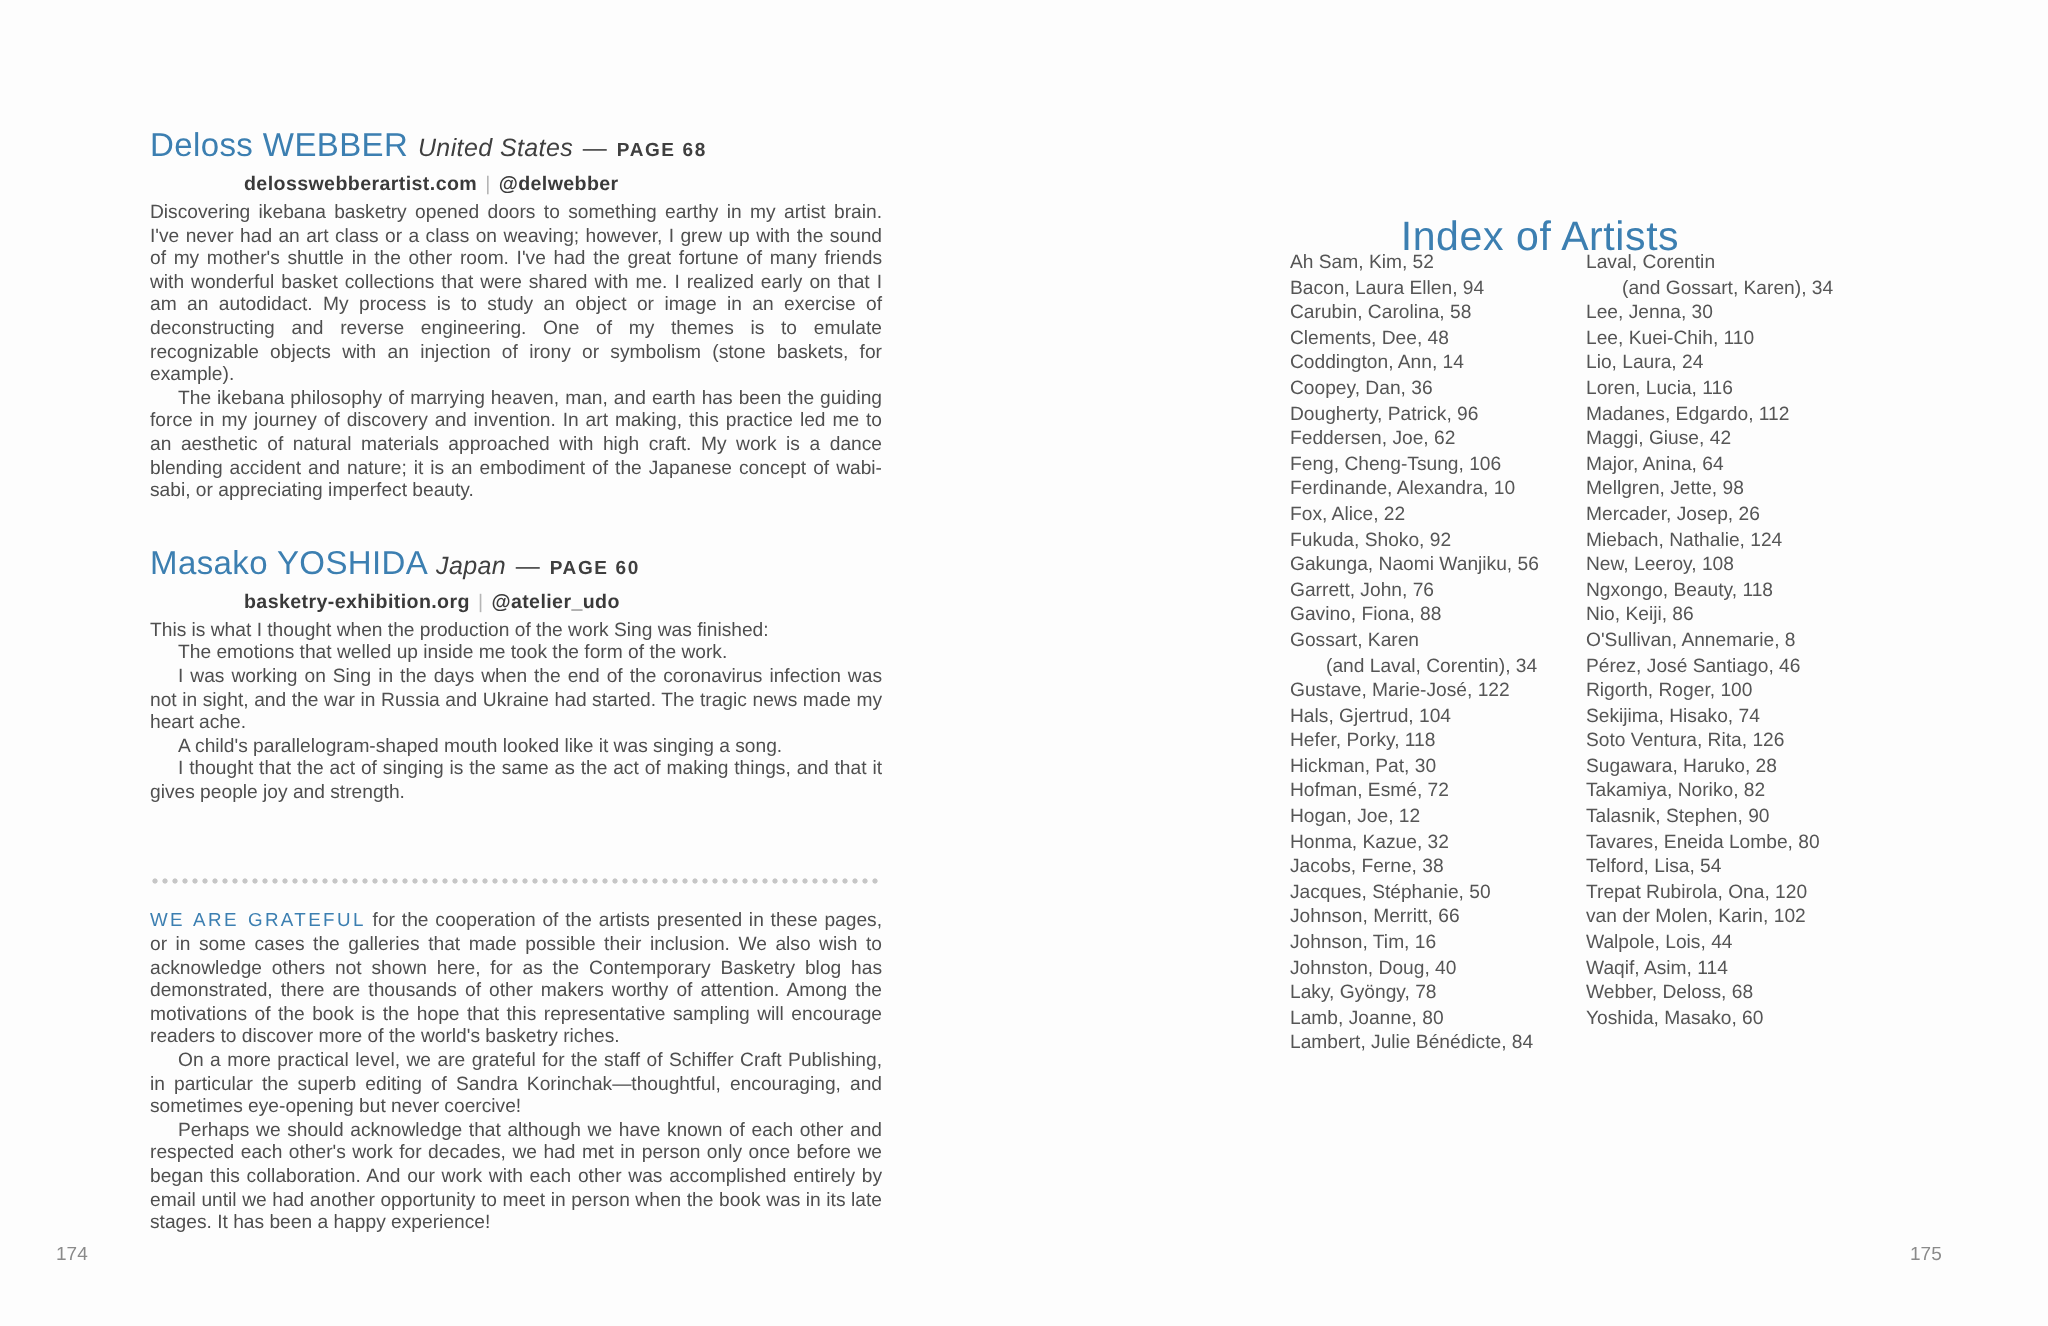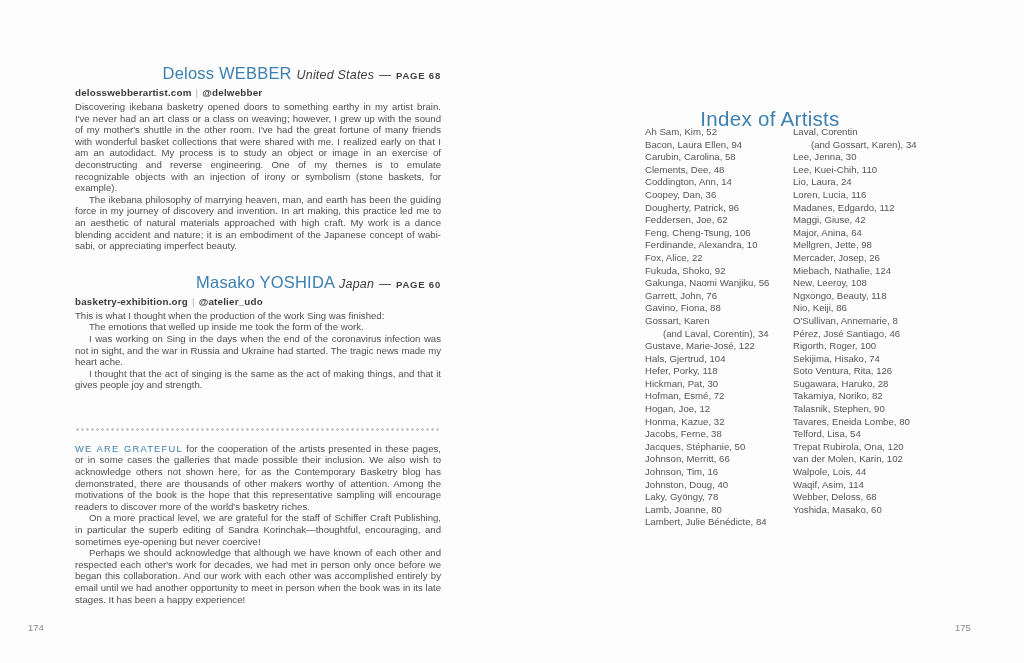--- a/index.html
+++ b/index.html
@@ -4,27 +4,27 @@
 <style>
   html,body{margin:0;padding:0;}
   body{
     width:1024px;height:663px;position:relative;overflow:hidden;
     background:#fdfdfd;
     font-family:"Liberation Sans",sans-serif;
     color:#4f4f4f;
     -webkit-font-smoothing:antialiased;
   }
   .left-col{position:absolute;left:75px;top:64px;width:366px;}
-  h2{margin:0;padding:0;font-weight:normal;text-align:right;}
+  h2{margin:0;padding:0;font-weight:normal;}
   .artist-h{font-size:16.5px;line-height:19px;letter-spacing:.2px;}
   .aname{color:#3c7fb1;}
   .country{font-style:italic;color:#3f3f3f;font-size:12.5px;}
   .dash{color:#3f3f3f;font-size:12px;}
   .pageref{color:#3f3f3f;font-size:9.5px;letter-spacing:.8px;font-weight:bold;}
-  .contact{font-size:9.8px;font-weight:bold;color:#3a3a3a;margin-top:2px;letter-spacing:.2px;}
+  .contact{font-size:9.8px;font-weight:bold;color:#3a3a3a;margin-top:2px;letter-spacing:.2px;margin-left:47px;}
   .pipe{color:#b5b5b5;font-weight:normal;padding:0 4px;}
   .bio{margin:0;font-size:9.6px;line-height:11.6px;text-align:justify;color:#4f4f4f;}
   .bio.first{margin-top:3px;}
   .indent{text-indent:14px;}
   .artist-2{margin-top:21px;}
   .divider{
     margin-top:36px;height:5px;width:100%;
     background-image:radial-gradient(circle at 2.5px 2.5px,#c6c6c6 1.1px,transparent 1.5px);
     background-size:5px 5px;background-repeat:repeat-x;
   }
@@ -55,20 +55,21 @@
     <p class="bio first">Discovering ikebana basketry opened doors to something earthy in my artist brain. I've never had an art class or a class on weaving; however, I grew up with the sound of my mother's shuttle in the other room. I've had the great fortune of many friends with wonderful basket collections that were shared with me. I realized early on that I am an autodidact. My process is to study an object or image in an exercise of deconstructing and reverse engineering. One of my themes is to emulate recognizable objects with an injection of irony or symbolism (stone baskets, for example).</p>
     <p class="bio indent">The ikebana philosophy of marrying heaven, man, and earth has been the guiding force in my journey of discovery and invention. In art making, this practice led me to an aesthetic of natural materials approached with high craft. My work is a dance blending accident and nature; it is an embodiment of the Japanese concept of wabi-sabi, or appreciating imperfect beauty.</p>
   </section>
 
   <section class="artist-2">
     <h2 class="artist-h"><span class="aname">Masako YOSHIDA</span> <span class="country">Japan</span> <span class="dash">—</span> <span class="pageref">PAGE 60</span></h2>
     <div class="contact"><span>basketry-exhibition.org</span><span class="pipe">|</span><span>@atelier_udo</span></div>
     <p class="bio first">This is what I thought when the production of the work Sing was finished:</p>
     <p class="bio indent">The emotions that welled up inside me took the form of the work.</p>
     <p class="bio indent">I was working on Sing in the days when the end of the coronavirus infection was not in sight, and the war in Russia and Ukraine had started. The tragic news made my heart ache.</p>
+    <p class="bio indent">A child's parallelogram-shaped mouth looked like it was singing a song.</p>
     <p class="bio indent">I thought that the act of singing is the same as the act of making things, and that it gives people joy and strength.</p>
   </section>
 
   <div class="divider"></div>
 
   <section>
     <p class="bio ack-body"><span class="leadin">WE ARE GRATEFUL</span> <span>for the cooperation of the artists presented in these pages, or in some cases the galleries that made possible their inclusion. We also wish to acknowledge others not shown here, for as the Contemporary Basketry blog has demonstrated, there are thousands of other makers worthy of attention. Among the motivations of the book is the hope that this representative sampling will encourage readers to discover more of the world's basketry riches.</span></p>
     <p class="bio indent">On a more practical level, we are grateful for the staff of Schiffer Craft Publishing, in particular the superb editing of Sandra Korinchak—thoughtful, encouraging, and sometimes eye-opening but never coercive!</p>
     <p class="bio indent">Perhaps we should acknowledge that although we have known of each other and respected each other's work for decades, we had met in person only once before we began this collaboration. And our work with each other was accomplished entirely by email until we had another opportunity to meet in person when the book was in its late stages. It has been a happy experience!</p>
   </section>

